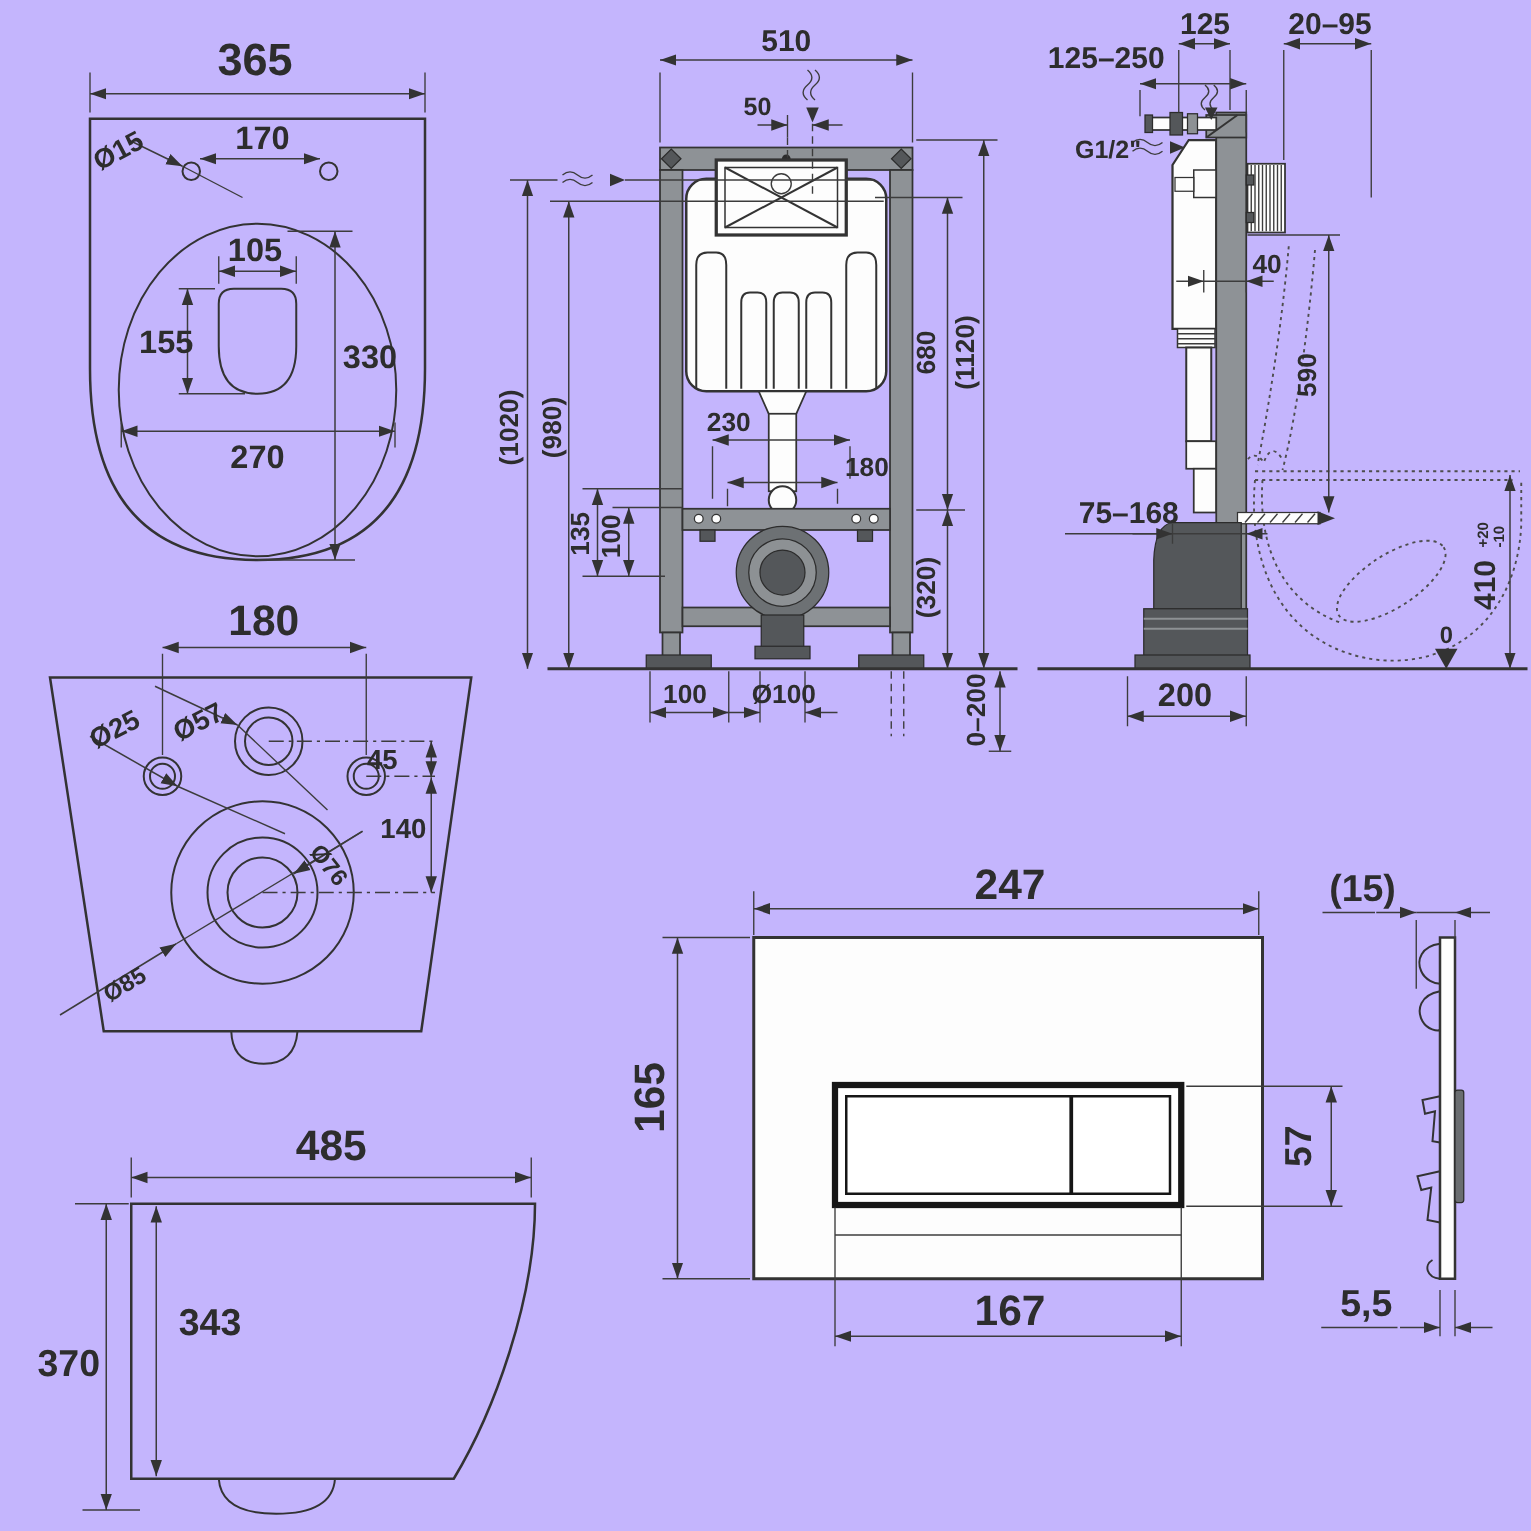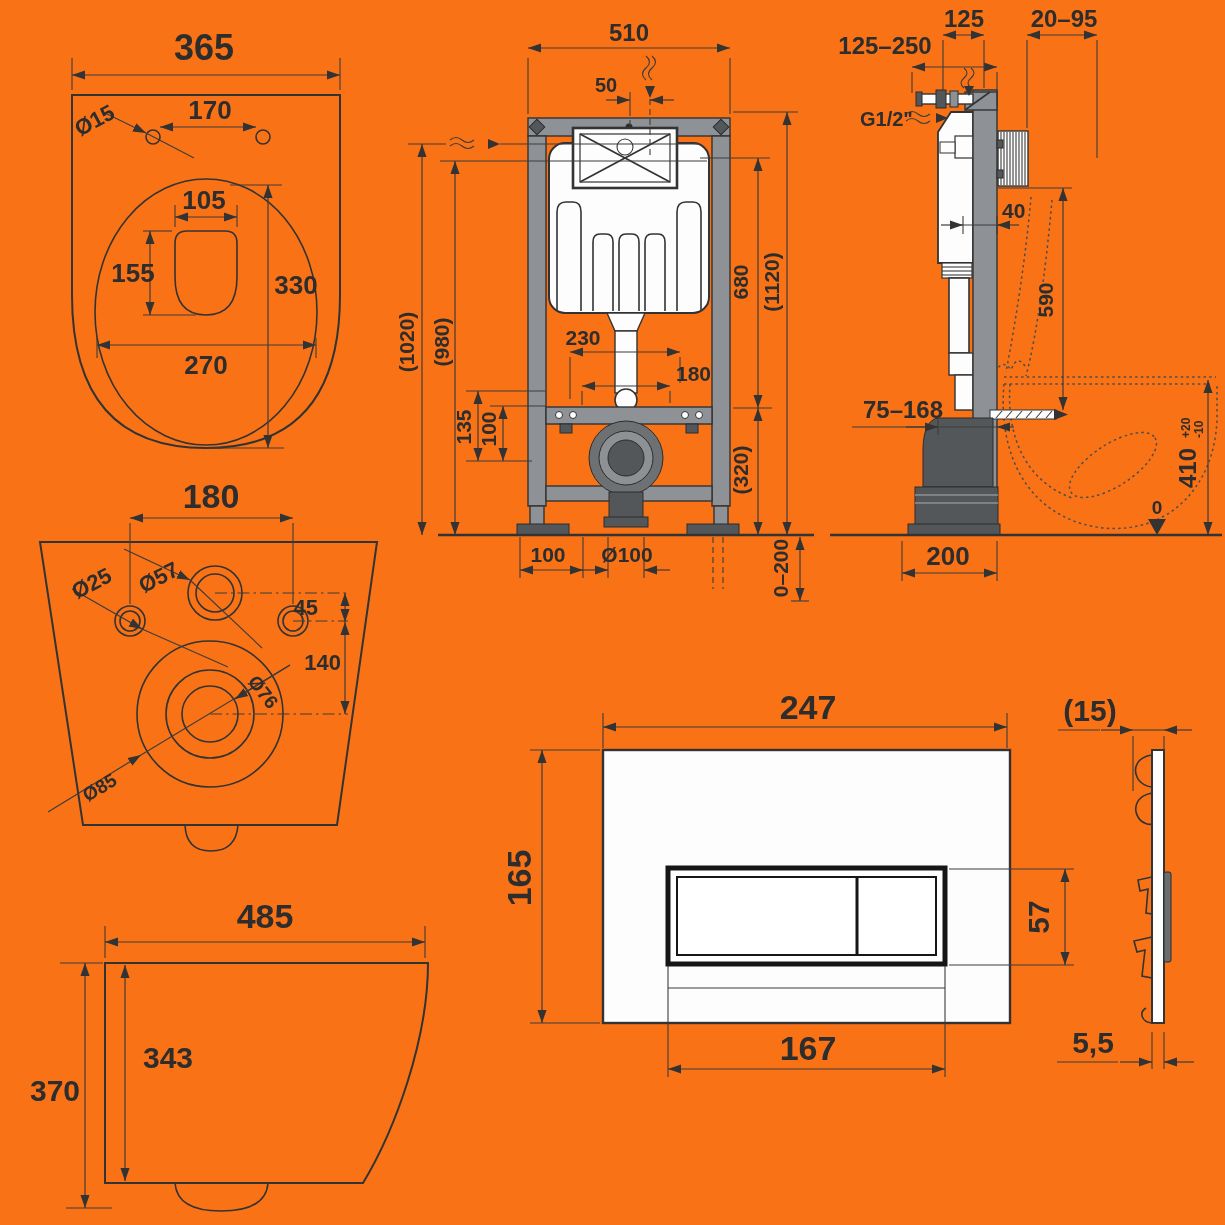--- a/index.html
+++ b/index.html
@@ -1,16 +1,16 @@
 <!DOCTYPE html>
 <html><head>
 <meta charset="utf-8">
 <style>
   html,body{margin:0;padding:0;background:#f3f3f3;}
-  .canvas{position:relative;width:1225px;height:1225px;background:#f97316;overflow:hidden;
+  .canvas{position:relative;width:1225px;height:1225px;background:#c4b5fd;overflow:hidden;
           font-family:"Liberation Sans",sans-serif;}
   svg{position:absolute;left:0;top:0;}
   
   .ln  {stroke:#333;stroke-width:2;fill:none;}
   .ln1 {stroke:#333;stroke-width:1.6;fill:none;}
   .thin{stroke:#3c3c3c;stroke-width:1.1;fill:none;}
   .dim {stroke:#3c3c3c;stroke-width:1.2;fill:none;}
   .ar-both{marker-start:url(#arr);marker-end:url(#arr);}
   .ar-end {marker-end:url(#arr);}
   .dash   {stroke-dasharray:6 4;}

